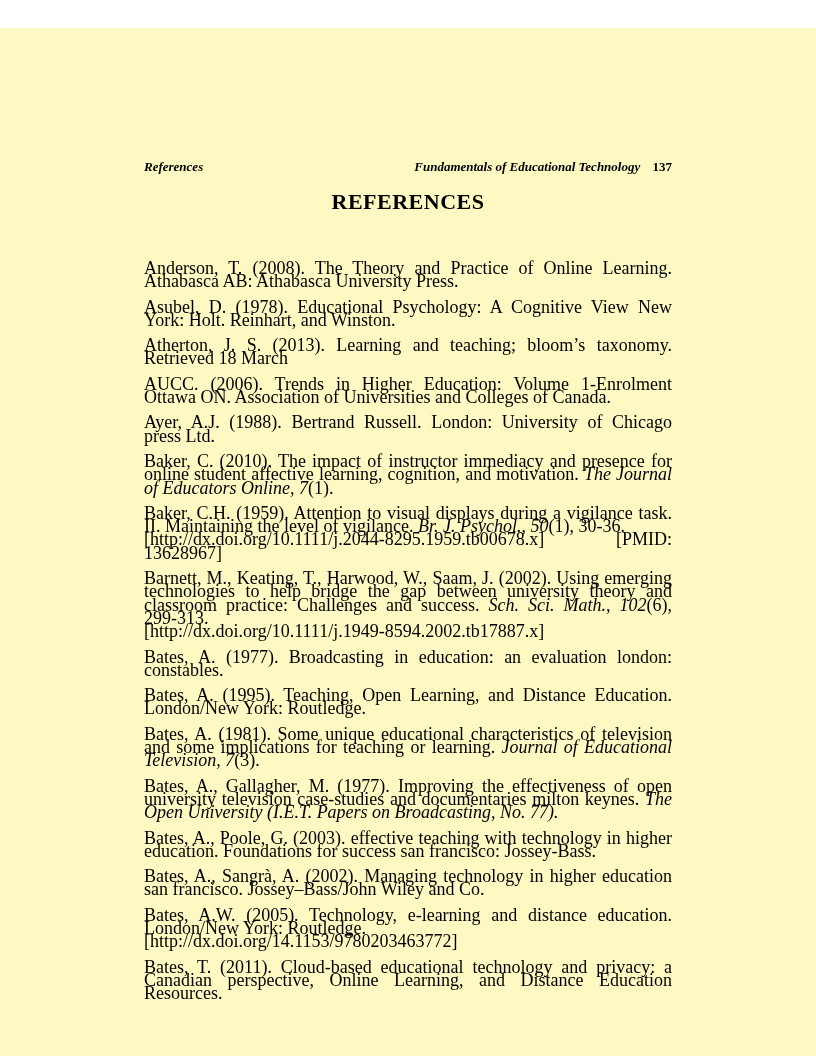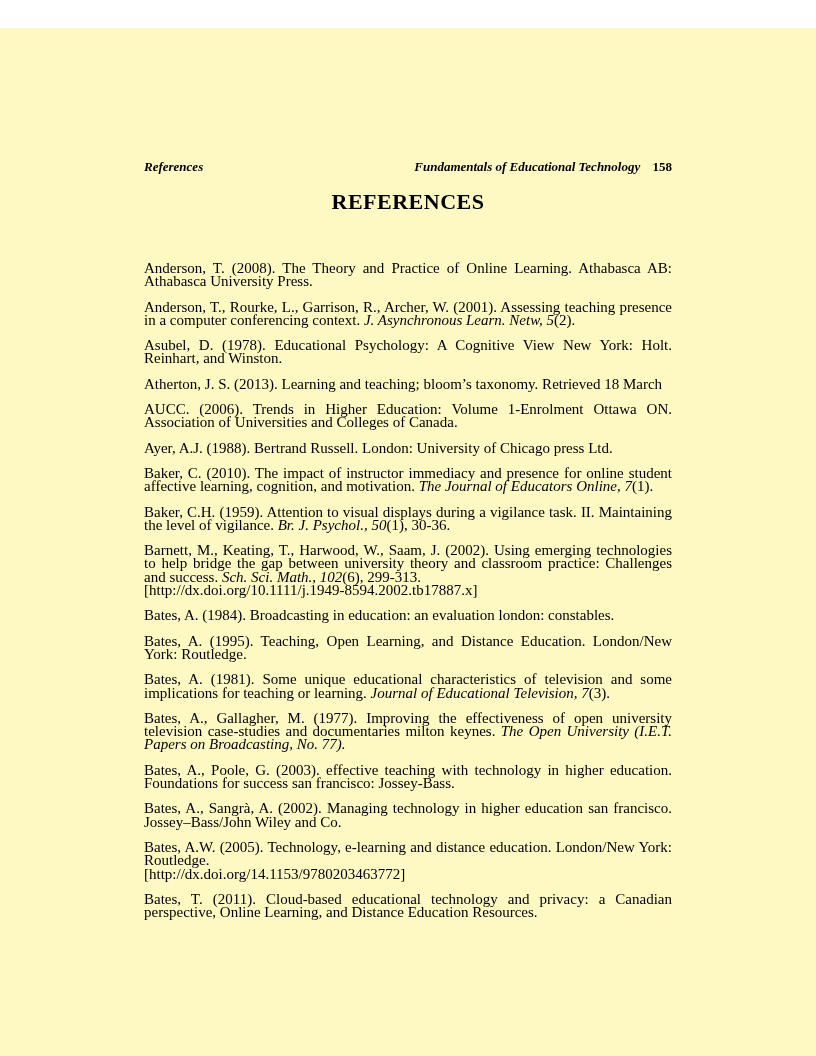--- a/index.html
+++ b/index.html
@@ -35,53 +35,52 @@
     }
     .title {
       font-size: 22px;
       font-weight: bold;
       text-align: center;
       margin: 15px 0 0 0;
       letter-spacing: 0.5px;
     }
     .refs { margin-top: 47px; }
     .ref {
-      font-size: 15px;
+      font-size: 18px;
       line-height: 13.3px;
       text-align: justify;
       margin: 0 0 12px 0;
     }
     .it { font-style: italic; }
   </style>
 </head>
 <body>
 
 <div class="page">
 
   <div class="running-header">
     <span class="hdr-left">References</span>
     <span class="hdr-right">
       <span>Fundamentals of Educational Technology</span>
-      <span class="pagenum">158</span>
+      <span class="pagenum">137</span>
     </span>
   </div>
 
   <h1 class="title">REFERENCES</h1>
 
   <div class="refs">
       <p class="ref"><span>Anderson, T. (2008). The Theory and Practice of Online Learning. Athabasca AB: Athabasca University Press.</span></p>
-      <p class="ref"><span>Anderson, T., Rourke, L., Garrison, R., Archer, W. (2001). Assessing teaching presence in a computer conferencing context. </span><span class="it">J. Asynchronous Learn. Netw, 5</span><span>(2).</span></p>
       <p class="ref"><span>Asubel, D. (1978). Educational Psychology: A Cognitive View New York: Holt. Reinhart, and Winston.</span></p>
       <p class="ref"><span>Atherton, J. S. (2013). Learning and teaching; bloom’s taxonomy. Retrieved 18 March</span></p>
       <p class="ref"><span>AUCC. (2006). Trends in Higher Education: Volume 1-Enrolment Ottawa ON. Association of Universities and Colleges of Canada.</span></p>
       <p class="ref"><span>Ayer, A.J. (1988). Bertrand Russell. London: University of Chicago press Ltd.</span></p>
       <p class="ref"><span>Baker, C. (2010). The impact of instructor immediacy and presence for online student affective learning, cognition, and motivation. </span><span class="it">The Journal of Educators Online, 7</span><span>(1).</span></p>
-      <p class="ref"><span>Baker, C.H. (1959). Attention to visual displays during a vigilance task. II. Maintaining the level of vigilance. </span><span class="it">Br. J. Psychol., 50</span><span>(1), 30-36.</span><br></p>
+      <p class="ref"><span>Baker, C.H. (1959). Attention to visual displays during a vigilance task. II. Maintaining the level of vigilance. </span><span class="it">Br. J. Psychol., 50</span><span>(1), 30-36.</span><br><span>[http://dx.doi.org/10.1111/j.2044-8295.1959.tb00678.x] [PMID: 13628967]</span></p>
       <p class="ref"><span>Barnett, M., Keating, T., Harwood, W., Saam, J. (2002). Using emerging technologies to help bridge the gap between university theory and classroom practice: Challenges and success. </span><span class="it">Sch. Sci. Math., 102</span><span>(6), 299-313.</span><br><span>[http://dx.doi.org/10.1111/j.1949-8594.2002.tb17887.x]</span></p>
-      <p class="ref"><span>Bates, A. (1984). Broadcasting in education: an evaluation london: constables.</span></p>
+      <p class="ref"><span>Bates, A. (1977). Broadcasting in education: an evaluation london: constables.</span></p>
       <p class="ref"><span>Bates, A. (1995). Teaching, Open Learning, and Distance Education. London/New York: Routledge.</span></p>
       <p class="ref"><span>Bates, A. (1981). Some unique educational characteristics of television and some implications for teaching or learning. </span><span class="it">Journal of Educational Television, 7</span><span>(3).</span></p>
       <p class="ref"><span>Bates, A., Gallagher, M. (1977). Improving the effectiveness of open university television case-studies and documentaries milton keynes. </span><span class="it">The Open University (I.E.T. Papers on Broadcasting, No. 77).</span></p>
       <p class="ref"><span>Bates, A., Poole, G. (2003). effective teaching with technology in higher education. Foundations for success san francisco: Jossey-Bass.</span></p>
       <p class="ref"><span>Bates, A., Sangrà, A. (2002). Managing technology in higher education san francisco. Jossey–Bass/John Wiley and Co.</span></p>
       <p class="ref"><span>Bates, A.W. (2005). Technology, e-learning and distance education. London/New York: Routledge.</span><br><span>[http://dx.doi.org/14.1153/9780203463772]</span></p>
       <p class="ref"><span>Bates, T. (2011). Cloud-based educational technology and privacy: a Canadian perspective, Online Learning, and Distance Education Resources.</span></p>
     </div>
 
 </div>

